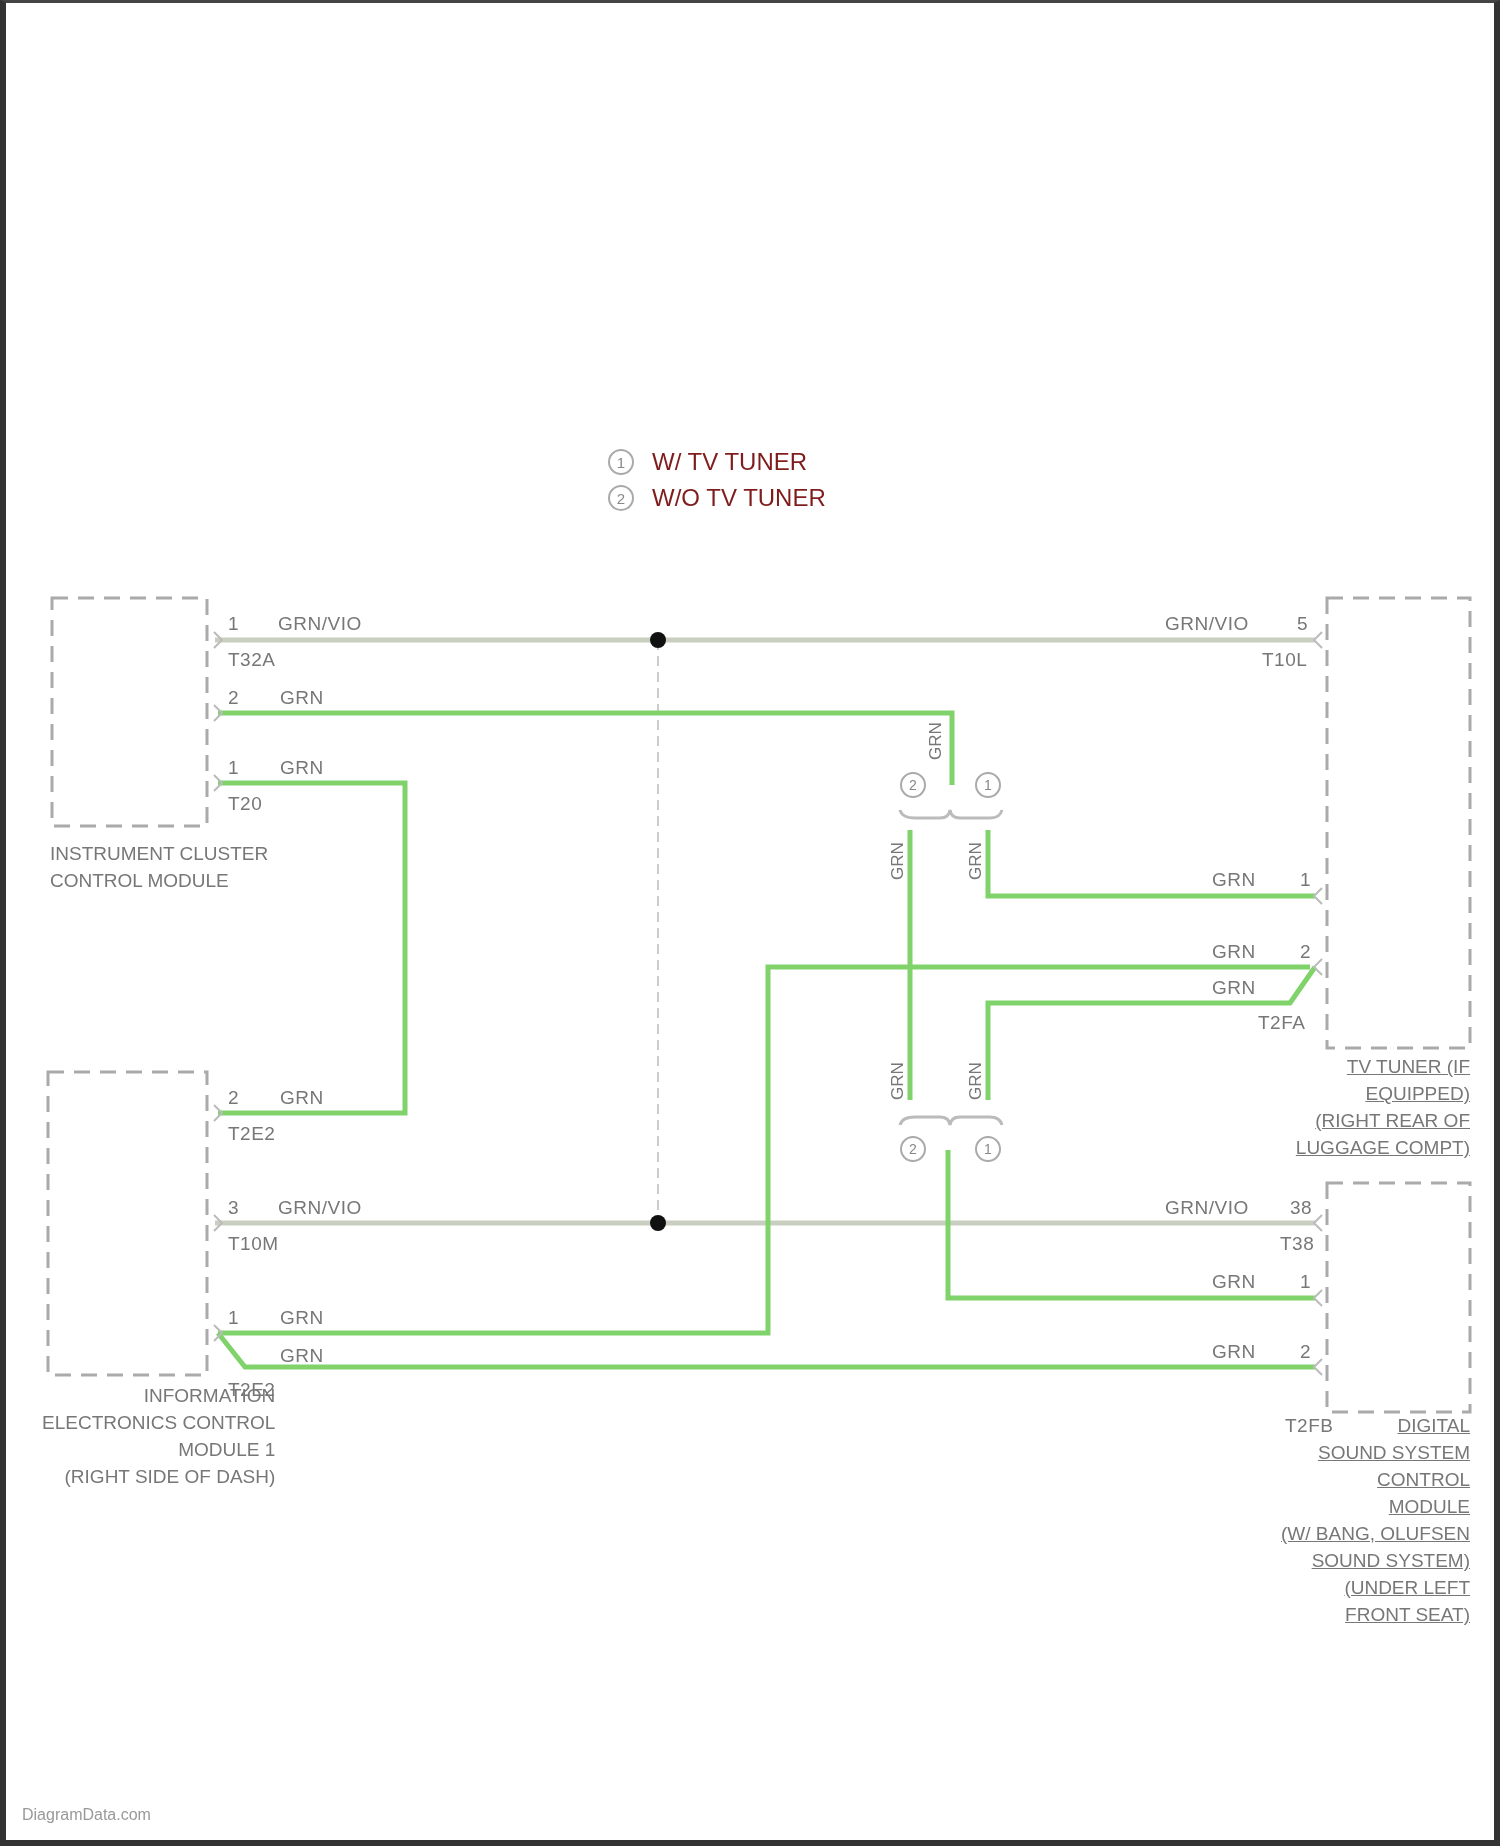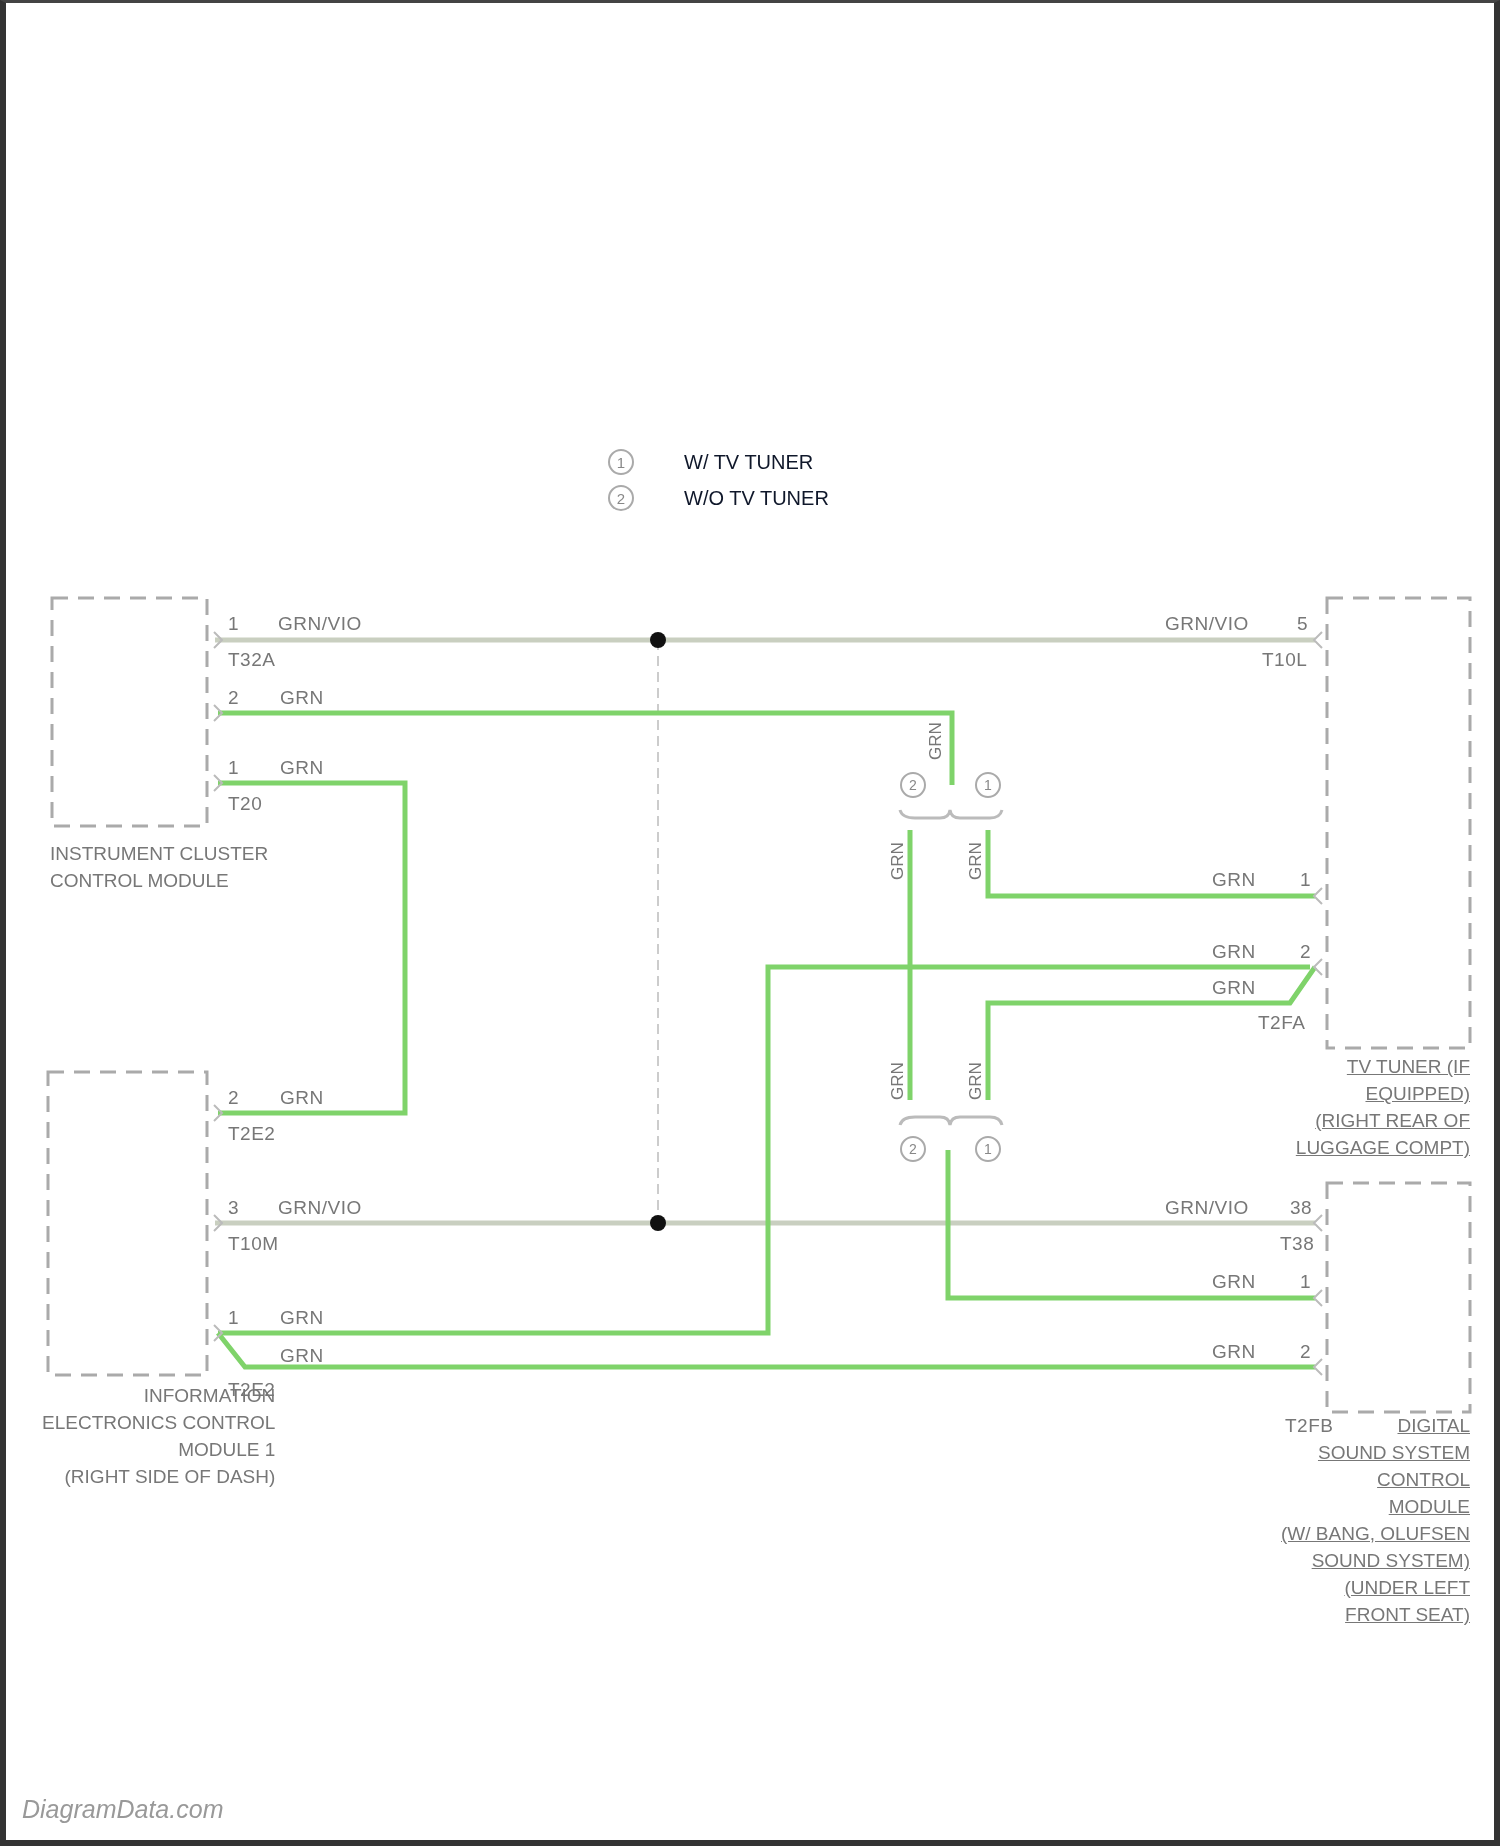--- a/index.html
+++ b/index.html
@@ -2,25 +2,25 @@
 <html><head>
 <meta charset="utf-8">
 <style>
   html,body{margin:0;padding:0;background:#fff;}
   body{width:1500px;height:1846px;position:relative;overflow:hidden;font-family:"Liberation Sans",sans-serif;}
   .frame{position:absolute;left:0;top:0;width:1500px;height:1846px;box-sizing:border-box;border-top:3px solid #444;border-right:6px solid #333;border-bottom:6px solid #333;border-left:6px solid #333;}
   svg{position:absolute;left:0;top:0;}
   .lbl{position:absolute;color:#777;font-size:19px;letter-spacing:0.5px;white-space:nowrap;line-height:1;}
   .mod{position:absolute;color:#777;font-size:19px;line-height:27px;white-space:pre;}
   .right{text-align:right;text-decoration:underline;}
-  .footer{position:absolute;left:22px;bottom:22px;color:#999;font-size:25px;font-style:italic;}
+  .footer{position:absolute;left:22px;bottom:22px;color:#999;font-size:16px;}
   .legend{position:absolute;left:608px;top:444px;}
   .legend-row{display:flex;align-items:center;height:36px;}
   .legend-num{width:26px;height:26px;border-radius:50%;border:2px solid #aaa;color:#888;font-size:15px;display:flex;align-items:center;justify-content:center;margin-right:18px;box-sizing:border-box;}
-  .legend-text{color:#0f172a;font-size:20px;margin-left:32px;}
+  .legend-text{color:#7f1d1d;font-size:24px;}
   .vlbl{position:absolute;color:#777;font-size:17px;transform:rotate(-90deg);transform-origin:left top;white-space:nowrap;}
   .snum{position:absolute;width:26px;height:26px;border-radius:50%;border:2px solid #aaa;color:#888;font-size:14px;display:flex;align-items:center;justify-content:center;box-sizing:border-box;background:#fff;}
 </style>
 </head>
 <body>
 
 <div class="frame"></div>
 
 <svg width="1500" height="1846">
 

